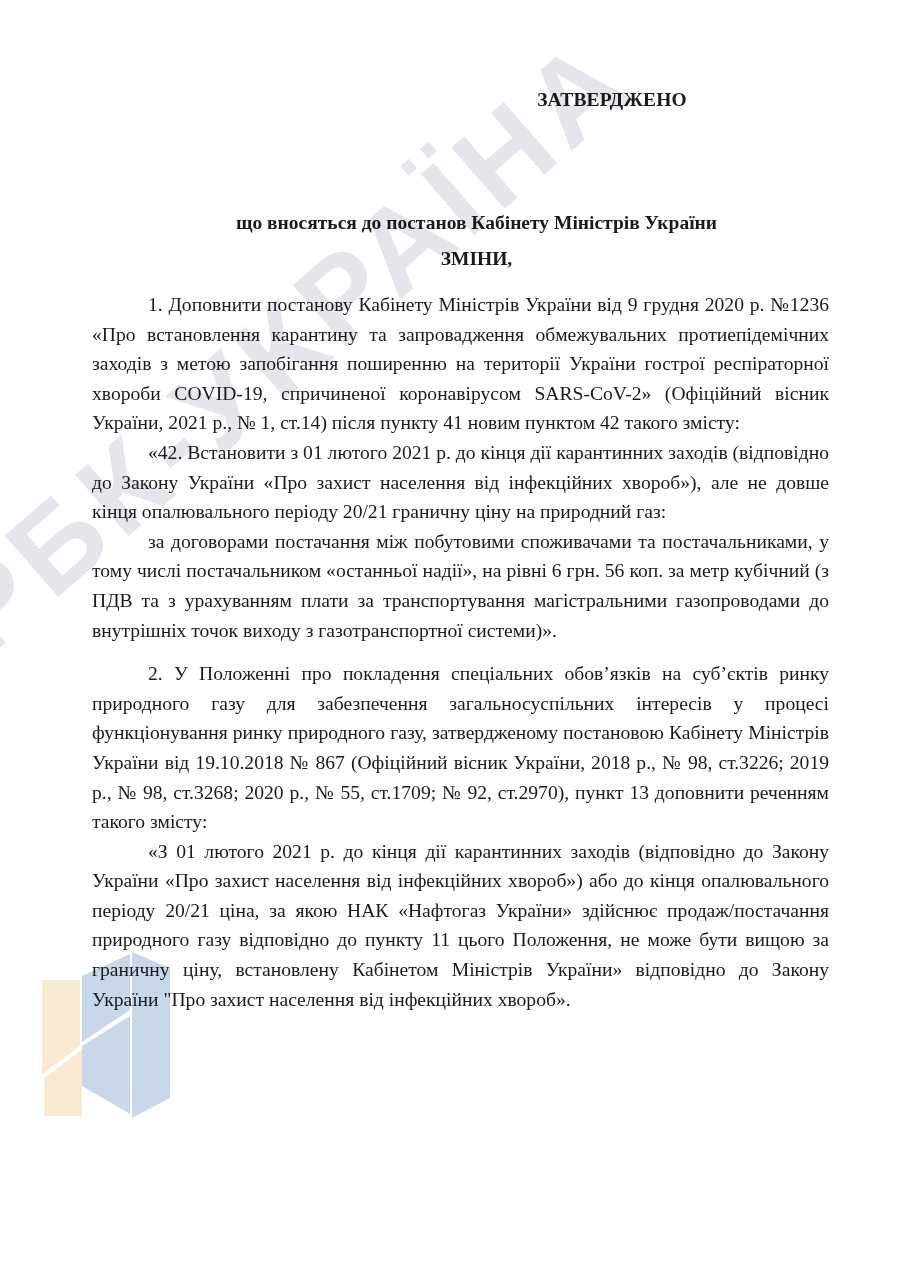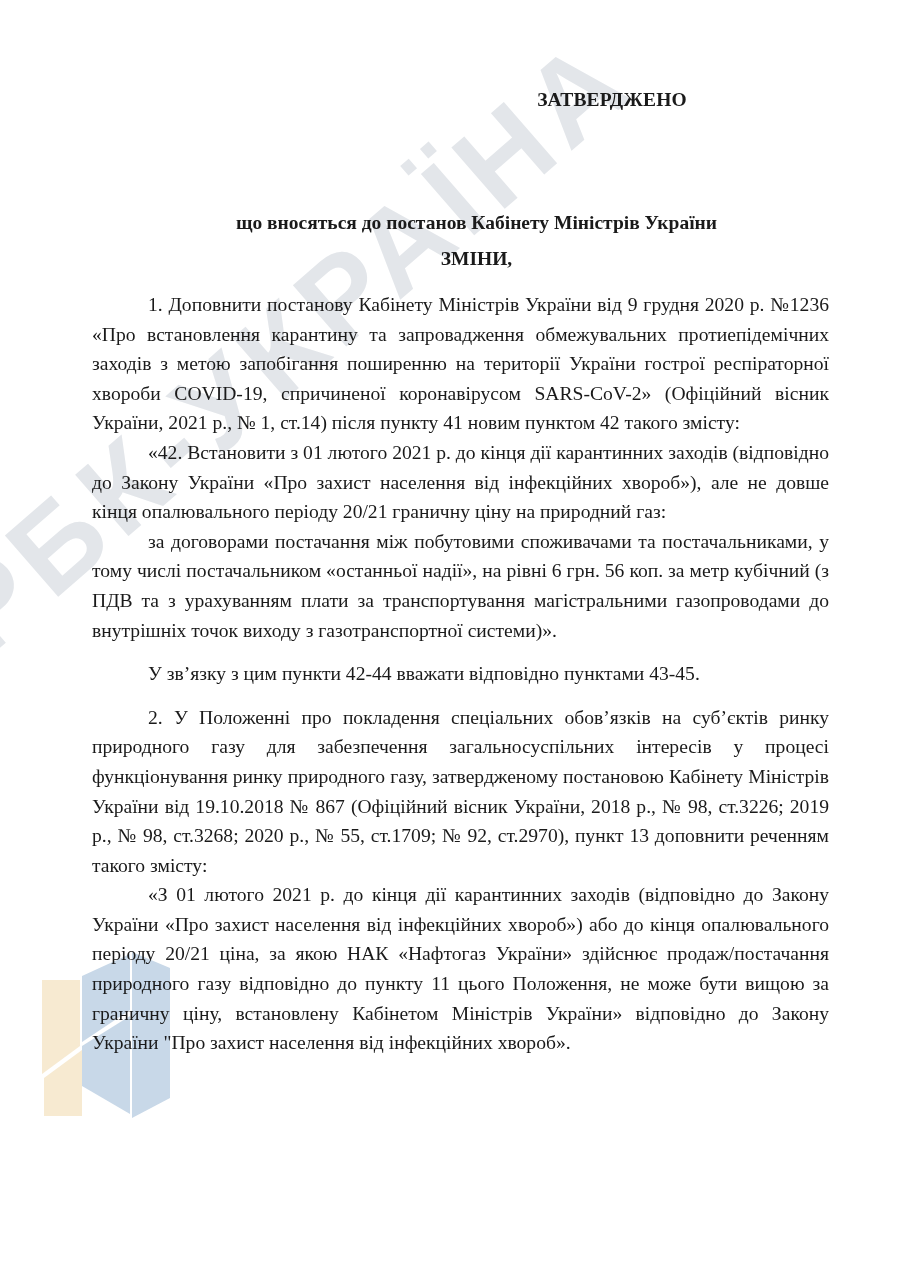--- a/index.html
+++ b/index.html
@@ -121,19 +121,18 @@
 
     <div class="doc-title">
       <div>що вносяться до постанов Кабінету Міністрів України</div>
       <div>ЗМІНИ,</div>
     </div>
 
     <div class="body-block">
       <p class="para">1. Доповнити постанову Кабінету Міністрів України від 9 грудня 2020 р. №1236 «Про встановлення карантину та запровадження обмежувальних протиепідемічних заходів з метою запобігання поширенню на території України гострої респіраторної хвороби COVID-19, спричиненої коронавірусом SARS-CoV-2» (Офіційний вісник України, 2021 р., № 1, ст.14) після пункту 41 новим пунктом 42 такого змісту:</p>
       <p class="para gap-lg">«42. Встановити з 01 лютого 2021 р. до кінця дії карантинних заходів (відповідно до Закону України «Про захист населення від інфекційних хвороб»), але не довше кінця опалювального періоду 20/21 граничну ціну на природний газ:</p>
       <p class="para gap-lg">за договорами постачання між побутовими споживачами та постачальниками, у тому числі постачальником «останньої надії», на рівні 6 грн. 56 коп. за метр кубічний (з ПДВ та з урахуванням плати за транспортування магістральними газопроводами до внутрішніх точок виходу з газотранспортної системи)».</p>
-      <p class="para gap-sm">У зв’язку з цим пункти 42-44 вважати відповідно пунктами 43-45.</p>
       <p class="para gap-sm">2.     У Положенні про покладення спеціальних обов’язків на суб’єктів ринку природного газу для забезпечення загальносуспільних інтересів у процесі функціонування ринку природного газу, затвердженому постановою Кабінету Міністрів України від 19.10.2018 № 867 (Офіційний вісник України, 2018 р., № 98, ст.3226; 2019 р., № 98, ст.3268; 2020 р., № 55, ст.1709; № 92, ст.2970), пункт 13 доповнити реченням такого змісту:</p>
       <p class="para gap-lg">«З 01 лютого 2021 р. до кінця дії карантинних заходів (відповідно до Закону України «Про захист населення від інфекційних хвороб») або до кінця опалювального періоду 20/21 ціна, за якою НАК «Нафтогаз України» здійснює продаж/постачання природного газу відповідно до пункту 11 цього Положення, не може бути вищою за граничну ціну, встановлену Кабінетом Міністрів України» відповідно до Закону України "Про захист населення від інфекційних хвороб».</p>
     </div>
 
   </div>
 </div>
 
 </body></html>

